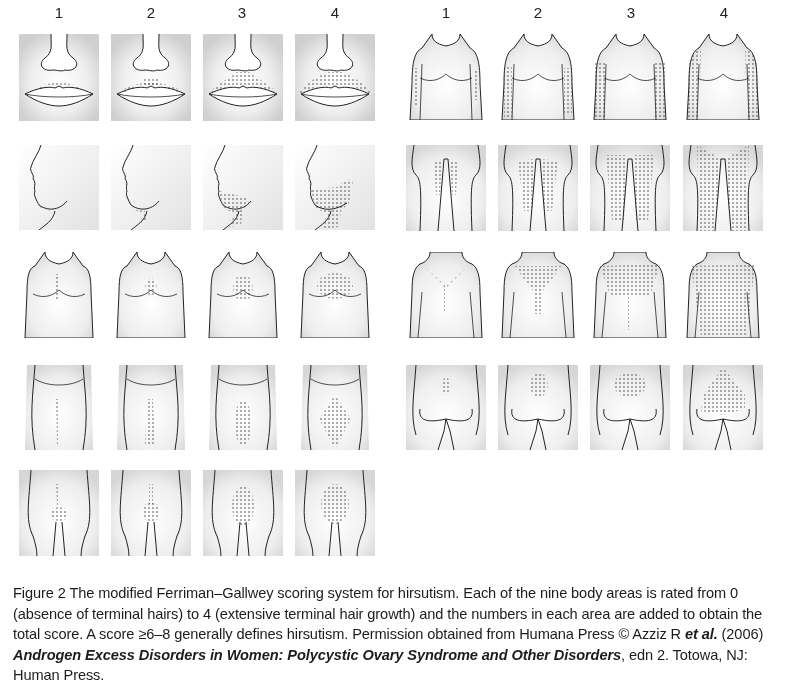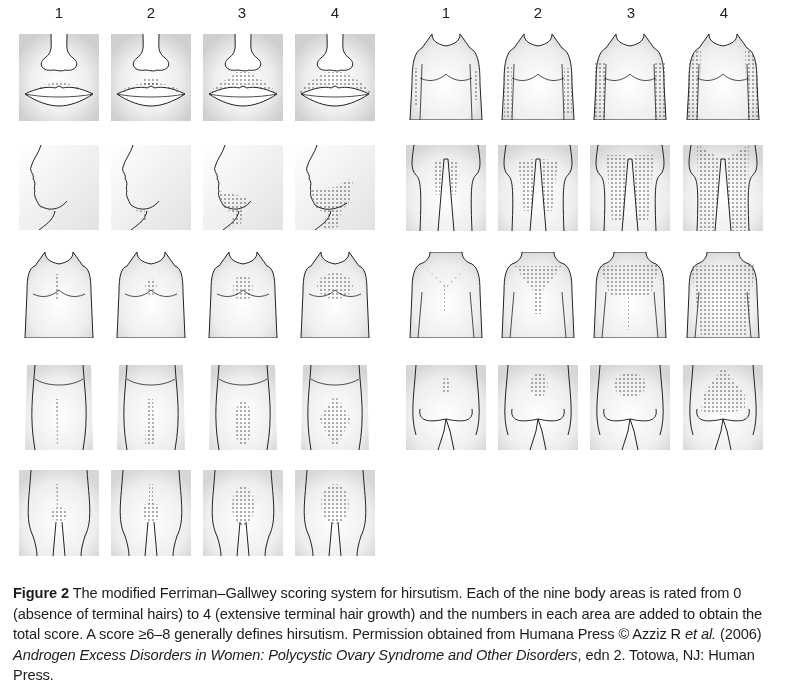--- a/index.html
+++ b/index.html
@@ -1,22 +1,22 @@
 <!DOCTYPE html>
 <html><head>
 <meta charset="utf-8">
 <style>
   html,body{margin:0;padding:0;background:#ffffff;}
   body{width:800px;height:699px;position:relative;overflow:hidden;font-family:"Liberation Sans",sans-serif;color:#1a1a1a;}
   .colnum{position:absolute;top:4px;width:80px;text-align:center;font-size:15px;color:#222;}
   .panel{position:absolute;width:80px;overflow:hidden;}
   .panel svg{display:block;width:100%;height:100%;}
   .caption{position:absolute;left:13px;top:583px;width:775px;font-size:14.6px;line-height:20.5px;color:#1c1c1c;letter-spacing:-0.1px;}
-  .caption b{font-weight:bold;}
-  .caption i{font-style:italic;}
+  .caption b{font-weight:normal;}
+  .caption i{font-style:italic;font-weight:bold;}
 </style>
 </head>
 <body>
 
 <div class="colnum" style="left:19px">1</div>
 <div class="colnum" style="left:111px">2</div>
 <div class="colnum" style="left:202px">3</div>
 <div class="colnum" style="left:295px">4</div>
 <div class="colnum" style="left:406px">1</div>
 <div class="colnum" style="left:498px">2</div>

